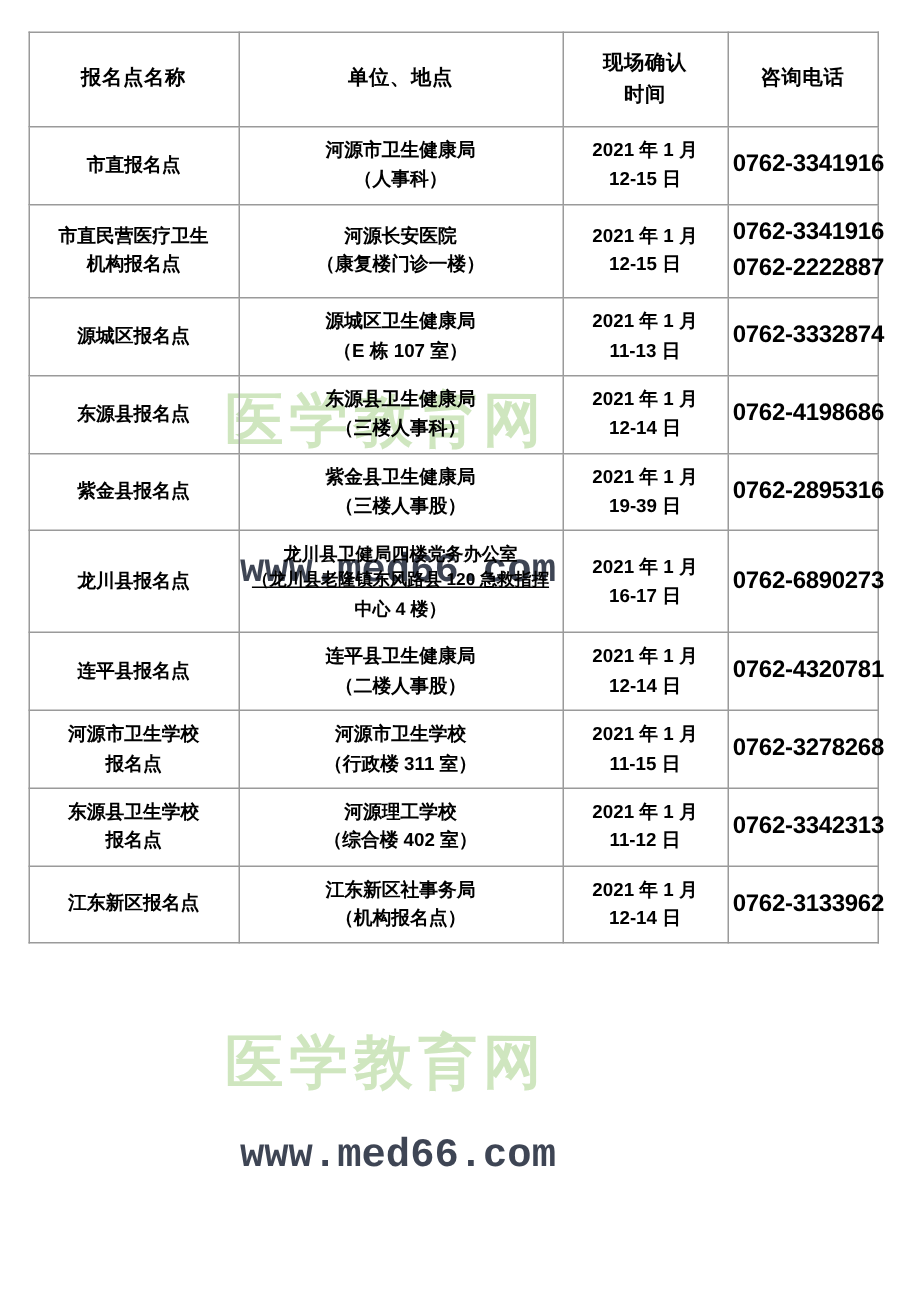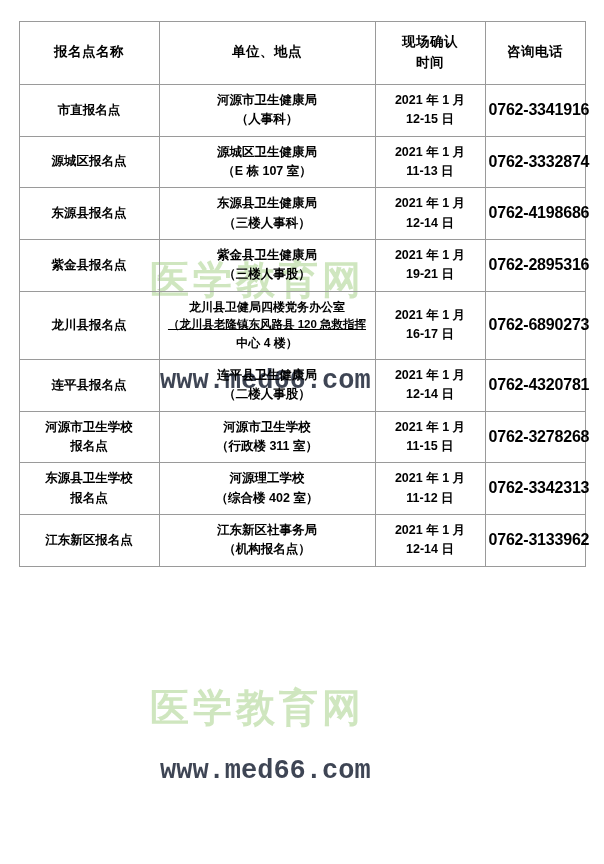--- a/index.html
+++ b/index.html
@@ -128,20 +128,38 @@
         </td>
         <td>
           <span class="cell-line">2021 年 1 月</span>
           <span class="cell-line">12-15 日</span>
         </td>
         <td class="phone-cell">
           <span class="cell-line">0762-3341916</span>
         </td>
       </tr>
 
+      <tr>
+        <td>
+          <span class="cell-line">市直民营医疗卫生</span>
+          <span class="cell-line">机构报名点</span>
+        </td>
+        <td>
+          <span class="cell-line">河源长安医院</span>
+          <span class="cell-line">（康复楼门诊一楼）</span>
+        </td>
+        <td>
+          <span class="cell-line">2021 年 1 月</span>
+          <span class="cell-line">12-15 日</span>
+        </td>
+        <td class="phone-cell">
+          <span class="cell-line">0762-3341916</span>
+          <span class="cell-line">0762-2222887</span>
+        </td>
+      </tr>
 
       <tr>
         <td>
           <span class="cell-line">源城区报名点</span>
         </td>
         <td>
           <span class="cell-line">源城区卫生健康局</span>
           <span class="cell-line">（E 栋 107 室）</span>
         </td>
         <td>
@@ -173,21 +191,21 @@
       <tr>
         <td>
           <span class="cell-line">紫金县报名点</span>
         </td>
         <td>
           <span class="cell-line">紫金县卫生健康局</span>
           <span class="cell-line">（三楼人事股）</span>
         </td>
         <td>
           <span class="cell-line">2021 年 1 月</span>
-          <span class="cell-line">19-21 日</span>
+          <span class="cell-line">19-39 日</span>
         </td>
         <td class="phone-cell">
           <span class="cell-line">0762-2895316</span>
         </td>
       </tr>
 
       <tr>
         <td>
           <span class="cell-line">龙川县报名点</span>
         </td>

